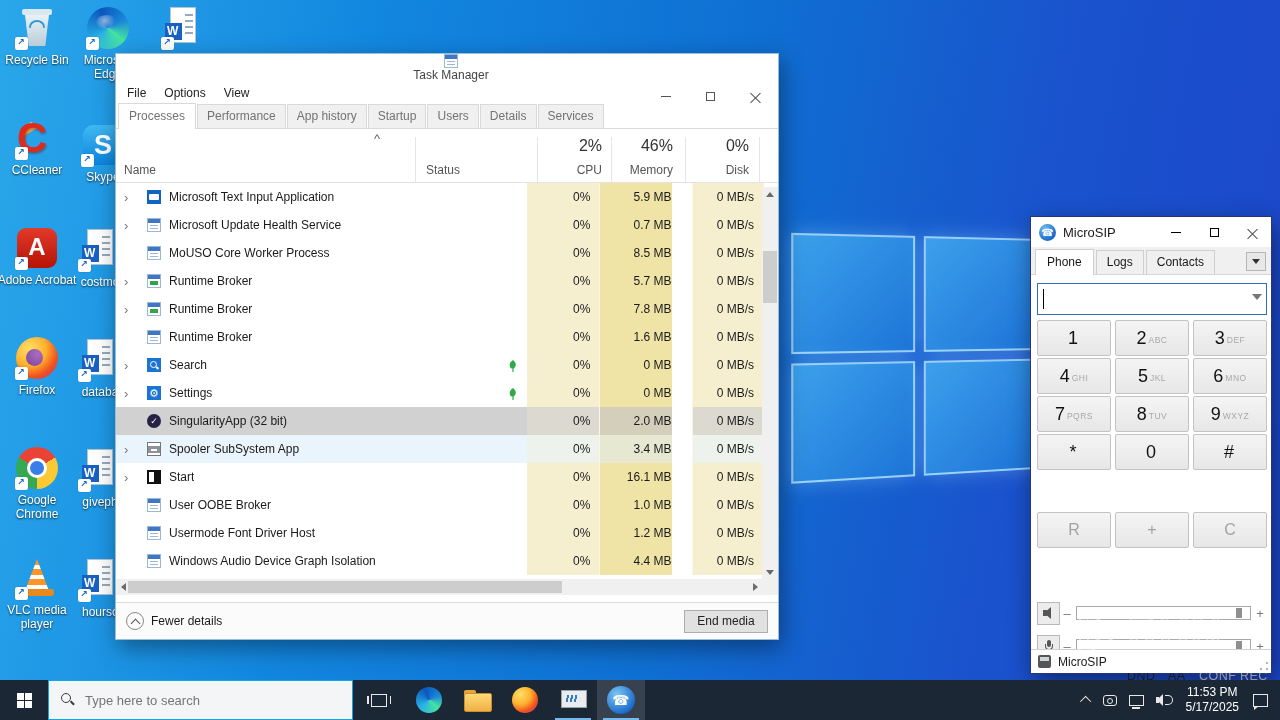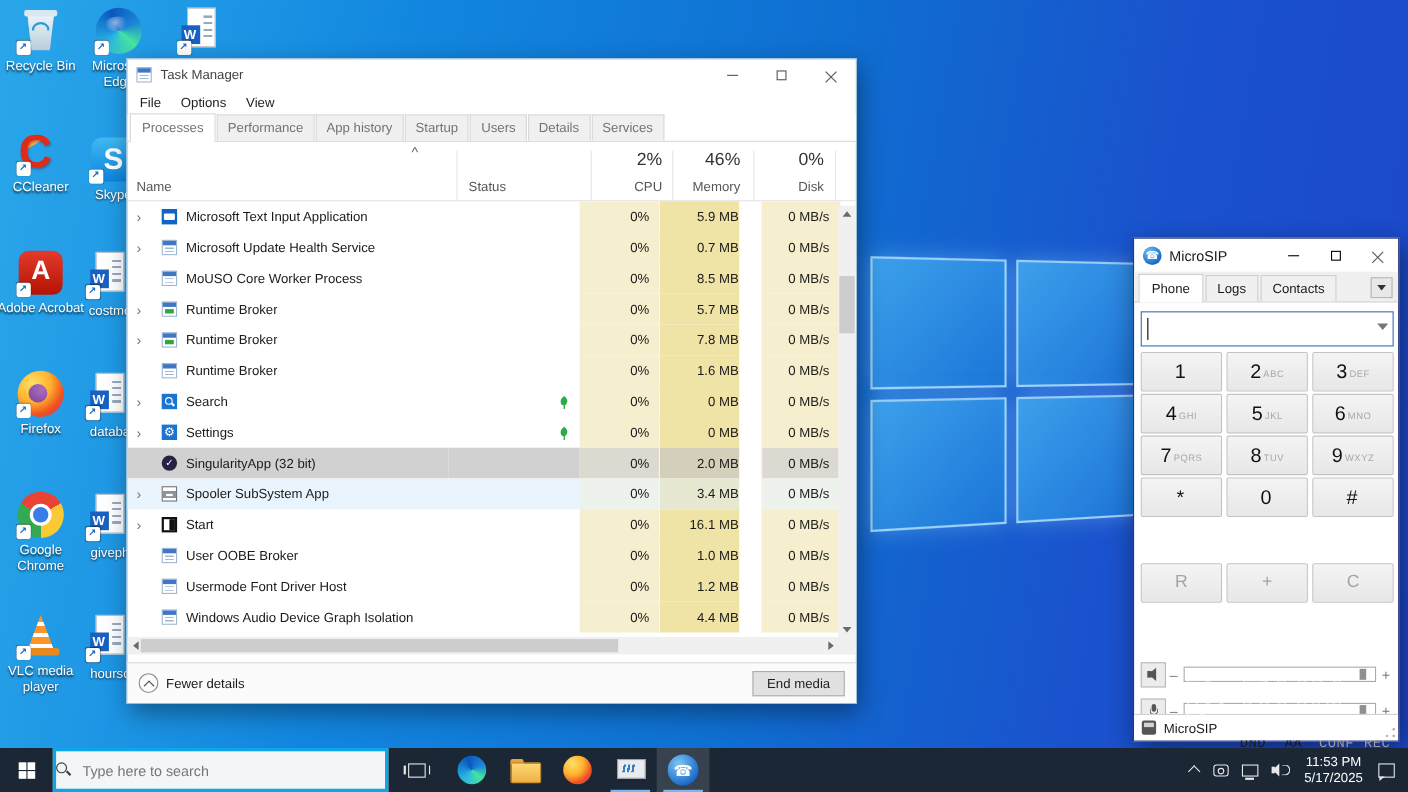--- a/index.html
+++ b/index.html
@@ -71,21 +71,21 @@
     clip-path:polygon(50% 0,100% 100%,0 100%);
     background:repeating-linear-gradient(#ff9426 0 6px,#fff 6px 10px); }
   .ic-vlc .p2 { display:block; left:5px; top:33px; width:34px; height:7px; background:#e8891e; border-radius:3px; }
 
   
   .window { position:absolute; background:#fff; }
 
   
   .tm { left:115px; top:53px; width:664px; height:587px; border:1px solid #9bbdd6;
     box-shadow:3px 8px 22px rgba(0,0,0,.4); z-index:2; font-size:12px; color:#1a1a1a; }
-  .tm-titlebar { height:28px; display:flex; align-items:center; }
+  .tm-titlebar { height:28px; display:flex; align-items:center;flex-direction:column; }
   .tm-title { margin-left:8px; color:#444; }
   .caption-btns { margin-left:auto; display:flex; }
   .cbtn { width:45px; height:28px; display:flex; align-items:center; justify-content:center; }
   .glyph-min { width:10px; height:1px; background:#555; }
   .glyph-max { width:9px; height:9px; border:1px solid #555; }
   .glyph-close { position:relative; width:11px; height:11px; }
   .glyph-close::before,.glyph-close::after { content:""; position:absolute; left:5px; top:0; width:1px; height:14px; background:#555; }
   .glyph-close::before { transform:rotate(45deg); } .glyph-close::after { transform:rotate(-45deg); }
   .tm-menubar { height:22px; display:flex; align-items:center; padding-left:2px; }
   .menu-item { padding:0 9px; color:#222; }
@@ -201,21 +201,21 @@
   .spk-ic::before { content:""; position:absolute; left:0; top:3px; width:4px; height:6px; background:#555; }
   .spk-ic::after { content:""; position:absolute; left:1px; top:0; width:0; height:0;
     border-top:6px solid transparent; border-bottom:6px solid transparent; border-right:7px solid #555; }
   .mic-ic { position:relative; width:8px; height:13px; }
   .mic-ic::before { content:""; position:absolute; left:2px; top:0; width:4px; height:7px; background:#555; border-radius:2px; }
   .mic-ic::after { content:""; position:absolute; left:0; top:4px; width:6px; height:5px;
     border:1px solid #555; border-top:none; border-radius:0 0 4px 4px; }
   .sl-minus,.sl-plus { width:14px; text-align:center; color:#777; font-size:13px; }
   .sl-track { position:relative; flex:1; height:14px; border:1px solid #aaa; background:#fff; margin:0 2px; }
   .sl-thumb { position:absolute; right:8px; top:1px; width:6px; height:10px; background:#8f8f8f; }
-  .modesrow { position:absolute; left:0; top:452px; width:242px; height:18px;font-family:Liberation Mono, monospace; }
+  .modesrow { position:absolute; left:0; top:452px; width:242px; height:18px; }
   .mode { position:absolute; font-size:12.5px; letter-spacing:.5px; color:#1a1a1a; }
   .mode.dim { color:#9a9a9a; }
   .ms-status { position:absolute; left:0; right:0; bottom:0; height:24px; border-top:1px solid #d0d0d0;
     display:flex; align-items:center; padding-left:7px; background:#fff; }
   .ms-status-ic { width:13px; height:13px; background:#555; border-radius:2px; position:relative; margin-right:7px; }
   .ms-status-ic::before { content:""; position:absolute; left:2px; top:2px; right:2px; height:4px; background:#cfd6da; }
   .grip { position:absolute; right:2px; bottom:2px; width:10px; height:10px;
     background:
       radial-gradient(circle at 8px 2px,#b5b5b5 1px,transparent 1.4px),
       radial-gradient(circle at 8px 8px,#b5b5b5 1px,transparent 1.4px),
@@ -229,21 +229,21 @@
   .wm-logo { margin:0 2px; }
 
   
   .taskbar { position:absolute; left:0; bottom:0; width:1280px; height:40px; background:#1b2735; z-index:5;
     display:flex; align-items:center; }
   .tb-btn { width:48px; height:40px; display:flex; align-items:center; justify-content:center; position:relative; }
   .tb-btn.active-app { background:rgba(255,255,255,.13); }
   .tb-underline { position:absolute; left:6px; right:6px; bottom:0; height:2px; background:#76b9ed; }
   .start-logo { display:grid; grid-template-columns:7px 7px; grid-template-rows:7px 7px; gap:1px; }
   .start-logo span { background:#fff; }
-  .searchbox { width:305px; height:40px; background:#f3f5f6; border:3px solid #0ea5e9; display:flex; align-items:center; padding-left:0; }
+  .searchbox { width:305px; height:40px; background:#f3f5f6; border:1px solid #0ea5e9; display:flex; align-items:center; padding-left:12px; }
   .searchbox input { border:none; outline:none; background:transparent; font-size:13px; color:#444; width:250px;
     font-family:"Liberation Sans",sans-serif; }
   .mag-ic { width:14px; height:14px; position:relative; margin-right:10px; }
   .mag-ic::before { content:""; position:absolute; left:0; top:0; width:8px; height:8px; border:1.6px solid #3c3c3c; border-radius:50%; }
   .mag-ic::after { content:""; position:absolute; left:9px; top:9px; width:5px; height:1.6px; background:#3c3c3c; transform:rotate(45deg); }
   .tv-ic { width:16px; height:13px; border:1.5px solid #e8e8e8; position:relative; }
   .tv-ic::before { content:""; position:absolute; left:-5px; top:1px; width:1.5px; height:8px; background:#e8e8e8; }
   .tv-ic::after { content:""; position:absolute; right:-5px; top:1px; width:1.5px; height:8px; background:#e8e8e8; }
   .tb-circle { width:26px; height:26px; border-radius:50%; }
   .tb-edge { background:conic-gradient(from 130deg,#46e3a0,#28b0e6 28%,#0a57be 58%,#1b88d8 82%,#46e3a0); }

